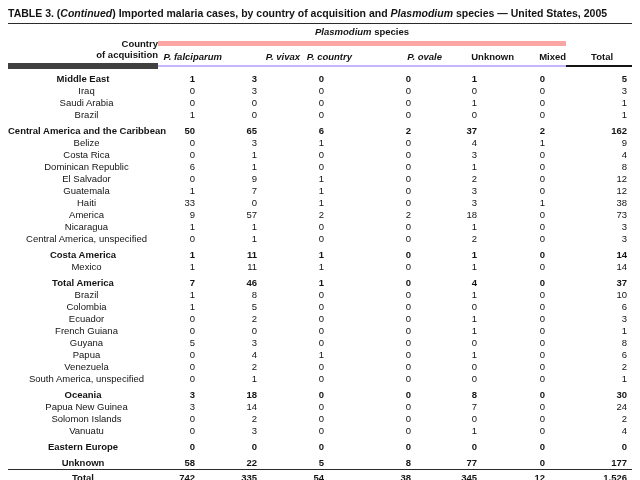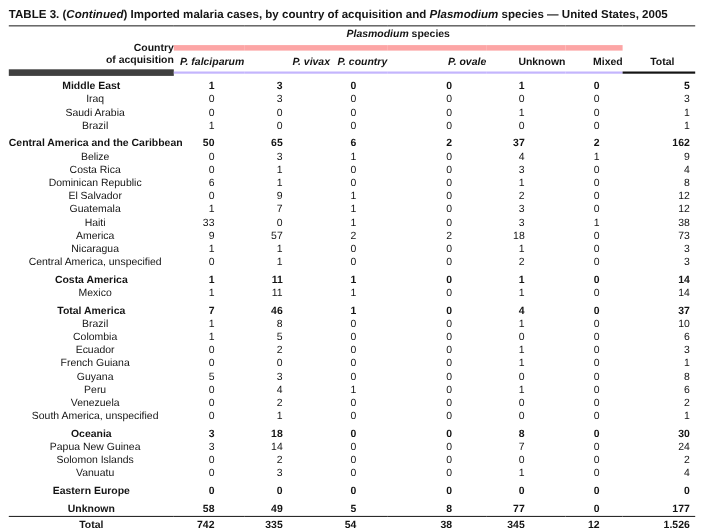--- a/index.html
+++ b/index.html
@@ -283,21 +283,21 @@
           <td class="label">Guyana</td>
           <td>5</td>
           <td>3</td>
           <td>0</td>
           <td>0</td>
           <td>0</td>
           <td>0</td>
           <td>8</td>
         </tr>
         <tr class="sub">
-          <td class="label">Peru</td>
+          <td class="label">Papua</td>
           <td>0</td>
           <td>4</td>
           <td>1</td>
           <td>0</td>
           <td>1</td>
           <td>0</td>
           <td>6</td>
         </tr>
         <tr class="sub">
           <td class="label">Venezuela</td>
@@ -365,21 +365,21 @@
           <td>0</td>
           <td>0</td>
           <td>0</td>
           <td>0</td>
           <td>0</td>
           <td>0</td>
         </tr>
         <tr class="group">
           <td class="label">Unknown</td>
           <td>58</td>
-          <td>49</td>
+          <td>22</td>
           <td>5</td>
           <td>8</td>
           <td>77</td>
           <td>0</td>
           <td>177</td>
         </tr>
         <tr class="total">
           <td class="label">Total</td>
           <td>742</td>
           <td>335</td>

